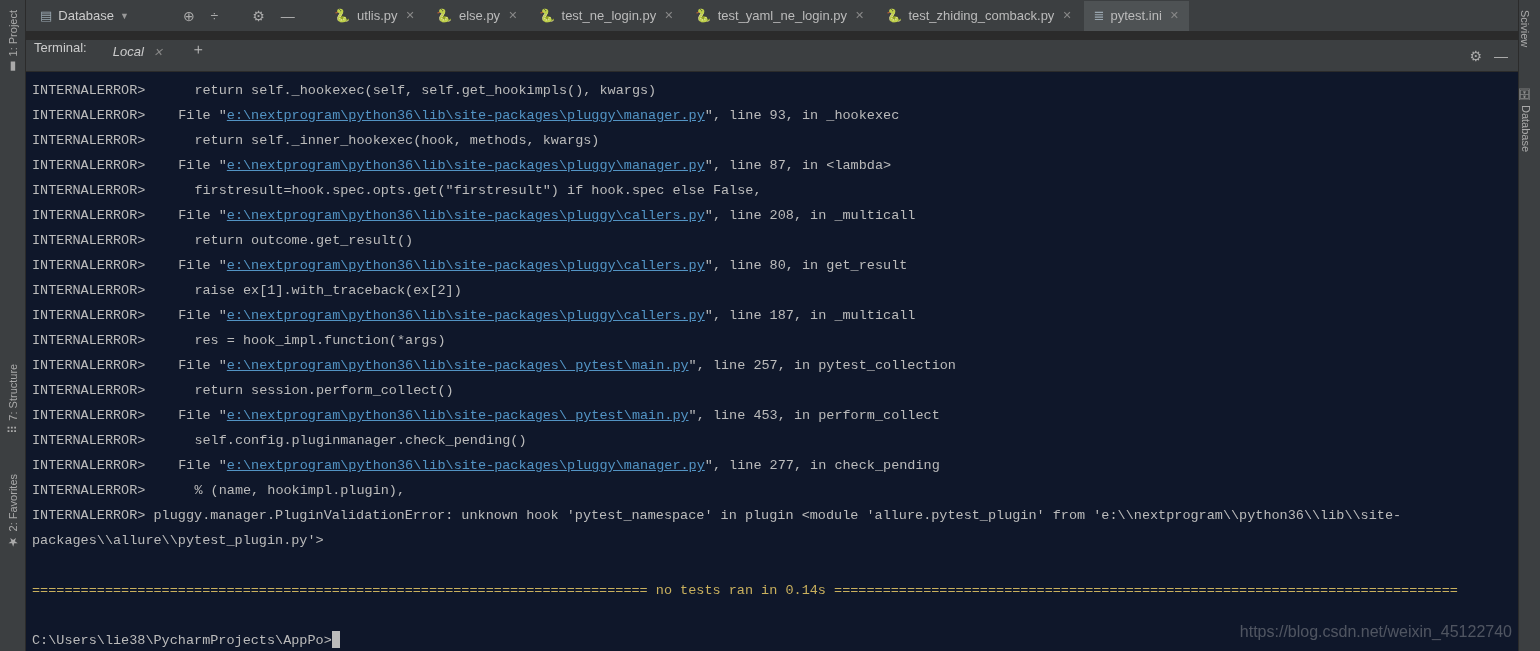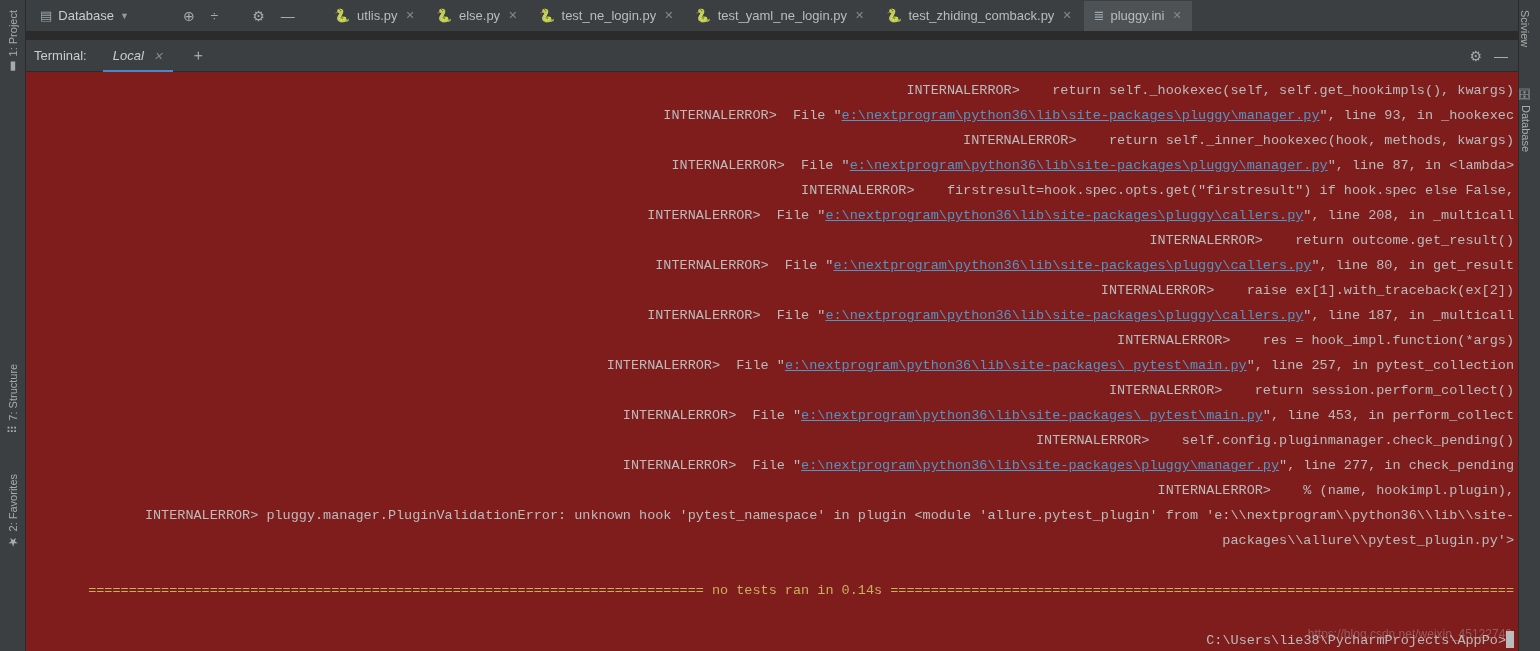--- a/index.html
+++ b/index.html
@@ -50,53 +50,53 @@
     display: flex; align-items: center; gap: 6px;
     padding: 0 10px; height: 30px; color: #bbb; cursor: pointer;
     font-size: 13px; background: transparent;
   }
   .file-tab.active { background: #4e5254; }
   .file-tab .close { color: #888; font-size: 11px; margin-left:2px;}
   .py-icon { color: #a9c023; font-size: 13px; }
   .ini-icon { color: #9aa7b0; font-size: 13px; }
   .terminal-bar {
     position: absolute; left: 26px; right: 22px; top: 40px; height: 32px;
-    background: #3c3f41; display: flex; align-items: center;
+    background: #3c3f41; display: flex; 
     border-bottom: 1px solid #2b2b2b; padding-left: 8px;
   }
   .term-title { color: #ccc; font-size: 13px; margin-right: 16px; }
   .term-tab {
     padding: 4px 10px; color: #ccc; cursor: pointer; position: relative; font-style: italic;
   }
   .term-tab.active::after {
     content:""; position:absolute; left:0; right:0; bottom:-6px; height:3px;
     background:#4a88c7;
   }
   .term-tab .close { color:#888; font-size:11px; margin-left:6px; }
   .term-add { color:#bbb; font-size:15px; margin-left:18px; cursor:pointer; }
   .term-right { margin-left:auto; display:flex; align-items:center; gap:12px; padding-right:10px;}
   .term-right span { color:#aaa; cursor:pointer; font-size:14px;}
   .terminal-body {
     position:absolute; left:26px; right:22px; top:72px; bottom:0;
-    background:#7f1d1d;
+    background:#0f172a;
     font-family: "Consolas","Courier New",monospace;
     font-size: 13.5px; line-height: 25px; color:#bbb;
-    padding: 6px 4px 0 6px; white-space: pre; overflow:hidden;text-align:right;
+    padding: 6px 4px 0 6px; white-space: pre; overflow:hidden;
   }
   .tag { color:#bbb; display:inline-block; width: 130px; }
   .link { color:#5394c4; text-decoration: underline; cursor:pointer;margin-top:16px; }
   .summary { color:#c9b05d; }
   .prompt-line { color:#bbb; }
   .cursor {
     display:inline-block; width:8px; height:17px; background:#bbbbbb;
     vertical-align: middle; margin-bottom:2px;
   }
   .watermark {
     position:absolute; right:28px; bottom:10px;
-    color:rgba(200,200,200,0.35); font-size:12px;
+    color:rgba(200,200,200,0.35); font-size:16px;
     font-family: "Segoe UI", Arial, sans-serif;
   }
 </style>
 </head>
 <body>
 
 <div class="left-strip">
   <div class="left-label">
     <span class="ic">▮</span>
     <span>1: Project</span>
@@ -157,21 +157,21 @@
         <span>test_yaml_ne_login.py</span>
         <span class="close">✕</span>
       </div>
       <div class="file-tab">
         <span class="py-icon">🐍</span>
         <span>test_zhiding_comback.py</span>
         <span class="close">✕</span>
       </div>
       <div class="file-tab active">
         <span class="ini-icon">≣</span>
-        <span>pluggy.ini</span>
+        <span>pytest.ini</span>
         <span class="close">✕</span>
       </div>
     </div>
 </div>
 
 <div class="terminal-bar">
   <span class="term-title">Terminal:</span>
   <span class="term-tab active">
     <span>Local</span>
     <span class="close">✕</span>

